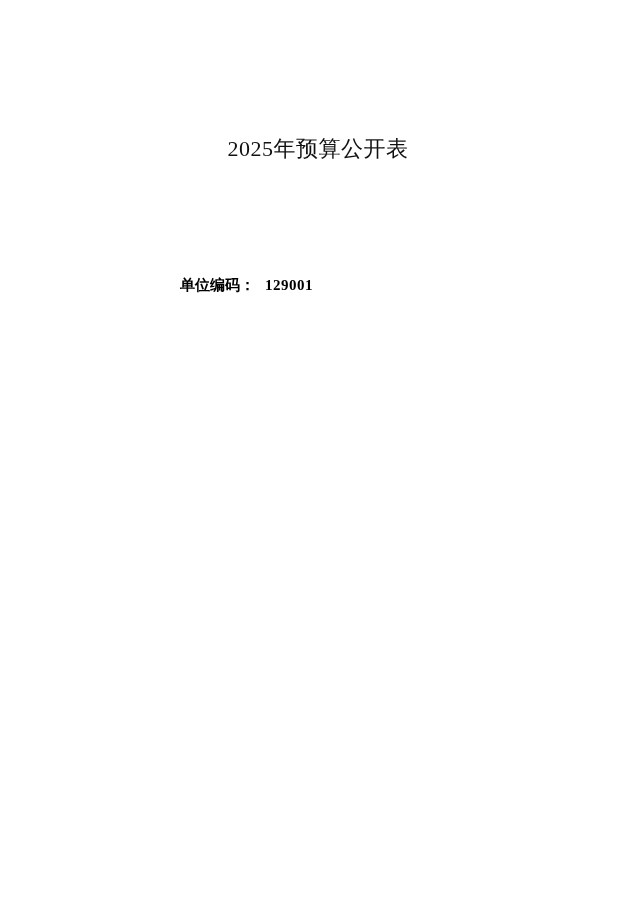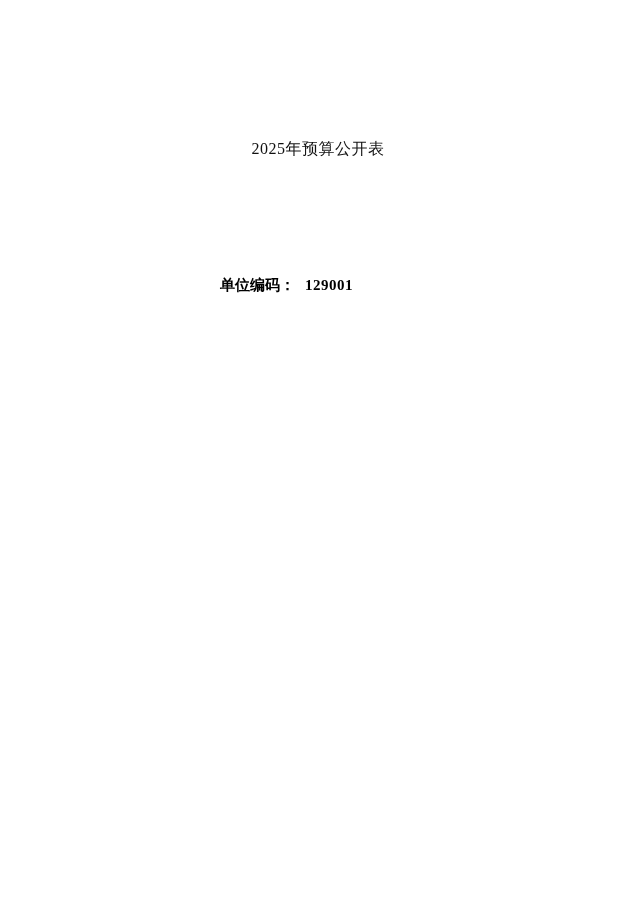--- a/index.html
+++ b/index.html
@@ -20,38 +20,38 @@
     width: 636px;
     height: 900px;
     background: #ffffff;
   }
   .doc-title {
     position: absolute;
     top: 134px;
     left: 0;
     width: 636px;
     text-align: center;
-    font-size: 16px;
+    font-size: 22px;
     line-height: 30px;
     letter-spacing: 0.5px;
     font-family: "Liberation Serif", "DejaVu Serif", serif;
     font-weight: 400;
     color: #111111;
   }
   .field-row {
     position: absolute;
     left: 180px;
     font-size: 15px;
     line-height: 22px;
     font-weight: bold;
     white-space: nowrap;
     color: #000000;
     font-family: "Liberation Serif", "DejaVu Serif", serif;
   }
-  .field-unit-code { top: 274px; margin-left: 40px; }
+  .field-unit-code { top: 274px; }
   .field-unit-name { top: 342px; }
   .field-label {
     display: inline-block;
     font-weight: bold;
   }
   .field-value {
     display: inline-block;
     margin-left: 10px;
     font-weight: bold;
   }

